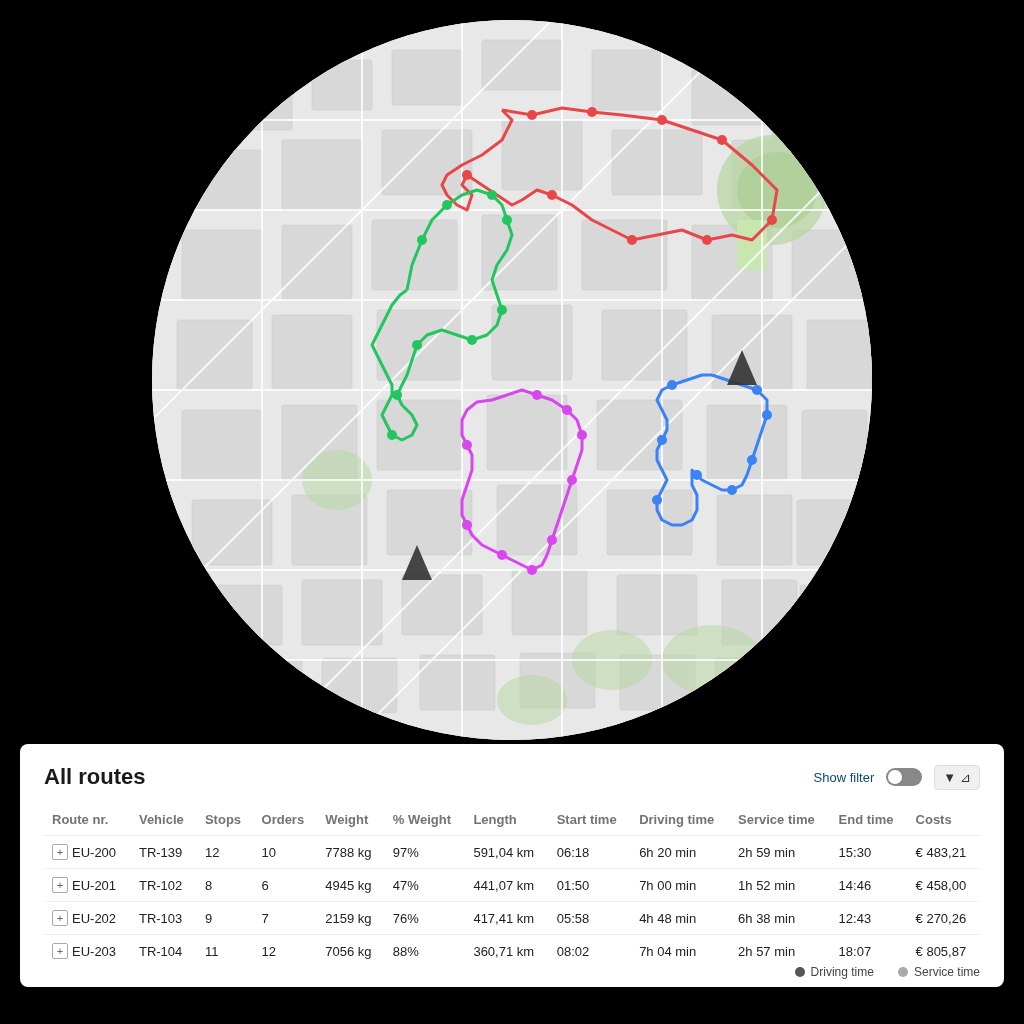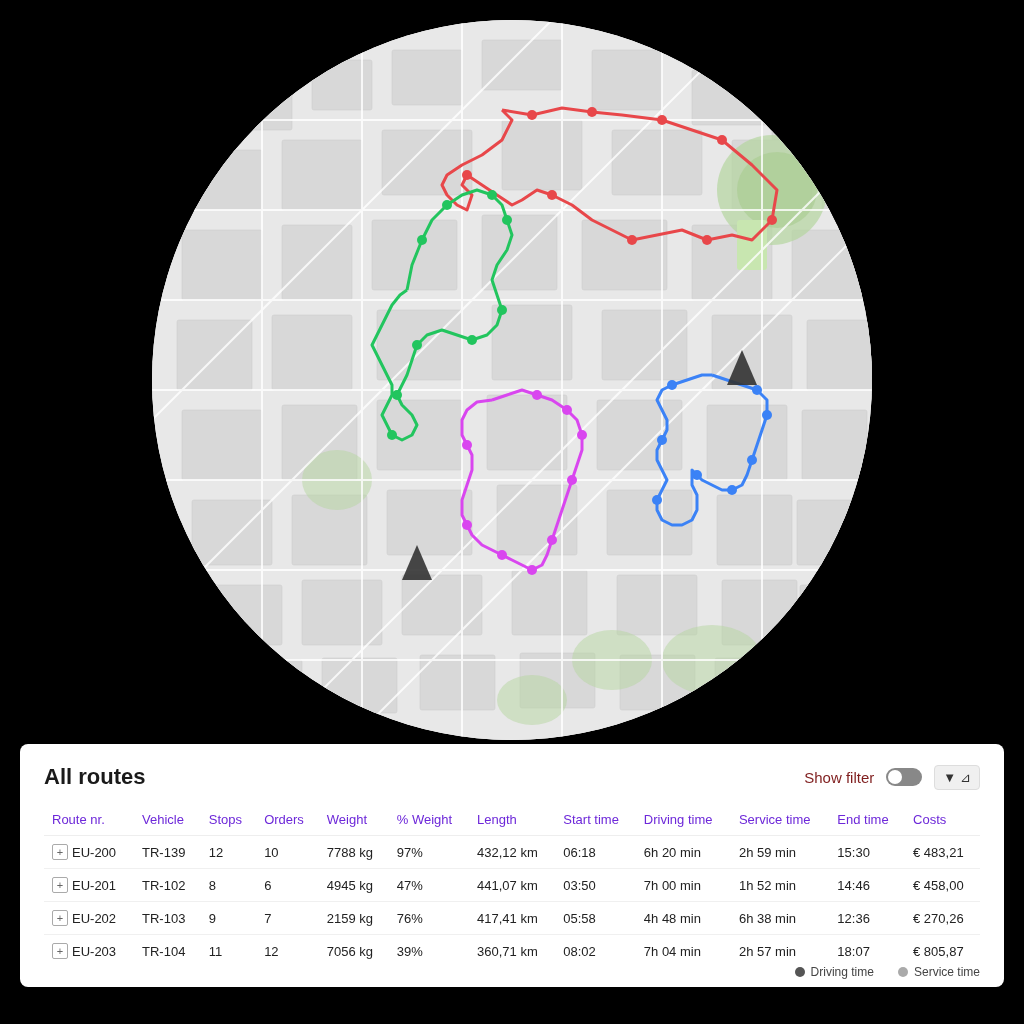--- a/index.html
+++ b/index.html
@@ -59,22 +59,22 @@
       color: #1a1a1a;
     }
 
     .panel-controls {
       display: flex;
       align-items: center;
       gap: 12px;
     }
 
     .show-filter-label {
-      font-size: 15px;
-      color: #7f1d1d;
+      font-size: 13px;
+      color: #0c4a6e;
     }
 
     .toggle-switch {
       width: 36px;
       height: 18px;
       background: #888;
       border-radius: 9px;
       position: relative;
       display: inline-block;
     }
@@ -104,22 +104,22 @@
     }
 
     table {
       width: 100%;
       border-collapse: collapse;
       font-size: 13px;
     }
 
     thead tr th {
       text-align: left;
-      font-weight: 400;
-      color: #6d28d9;
+      font-weight: 700;
+      color: #737373;
       padding: 6px 8px 8px 8px;
       white-space: nowrap;
       border-bottom: 1px solid #eee;
     }
 
     tbody tr {
       border-bottom: 1px solid #f0f0f0;
     }
 
     tbody tr:last-child {
@@ -383,41 +383,41 @@
             <div class="route-id">
           <span class="expand-btn">+</span>
           <span>EU-200</span>
         </div>
           </td>
           <td>TR-139</td>
           <td>12</td>
           <td>10</td>
           <td>7788 kg</td>
           <td>97%</td>
-          <td>432,12 km</td>
+          <td>591,04 km</td>
           <td>06:18</td>
           <td>6h 20 min</td>
           <td>2h 59 min</td>
           <td>15:30</td>
           <td>€ 483,21</td>
         </tr>
         <tr>
           <td>
             <div class="route-id">
           <span class="expand-btn">+</span>
           <span>EU-201</span>
         </div>
           </td>
           <td>TR-102</td>
           <td>8</td>
           <td>6</td>
           <td>4945 kg</td>
           <td>47%</td>
           <td>441,07 km</td>
-          <td>03:50</td>
+          <td>01:50</td>
           <td>7h 00 min</td>
           <td>1h 52 min</td>
           <td>14:46</td>
           <td>€ 458,00</td>
         </tr>
         <tr>
           <td>
             <div class="route-id">
           <span class="expand-btn">+</span>
           <span>EU-202</span>
@@ -425,35 +425,35 @@
           </td>
           <td>TR-103</td>
           <td>9</td>
           <td>7</td>
           <td>2159 kg</td>
           <td>76%</td>
           <td>417,41 km</td>
           <td>05:58</td>
           <td>4h 48 min</td>
           <td>6h 38 min</td>
-          <td>12:36</td>
+          <td>12:43</td>
           <td>€ 270,26</td>
         </tr>
         <tr>
           <td>
             <div class="route-id">
           <span class="expand-btn">+</span>
           <span>EU-203</span>
         </div>
           </td>
           <td>TR-104</td>
           <td>11</td>
           <td>12</td>
           <td>7056 kg</td>
-          <td>39%</td>
+          <td>88%</td>
           <td>360,71 km</td>
           <td>08:02</td>
           <td>7h 04 min</td>
           <td>2h 57 min</td>
           <td>18:07</td>
           <td>€ 805,87</td>
         </tr>
       </tbody>
   </table>
 

